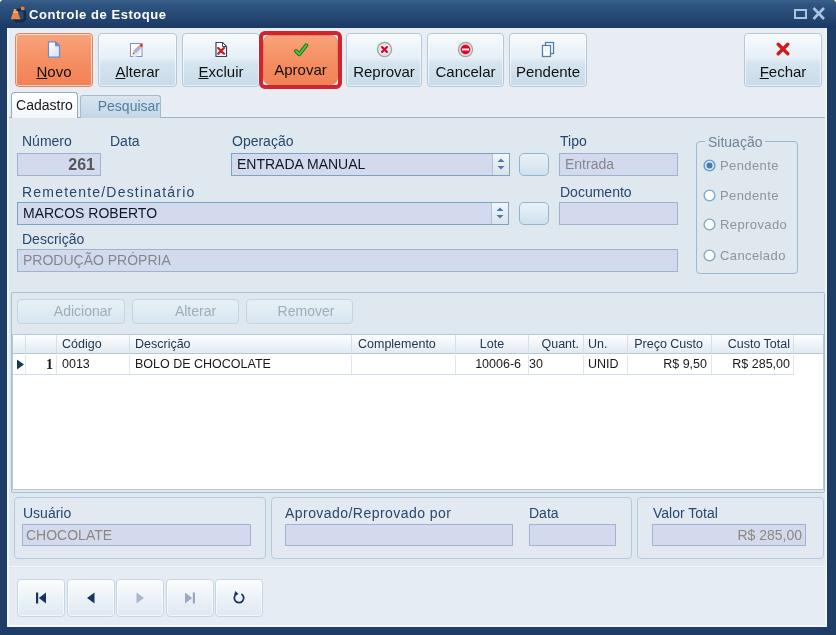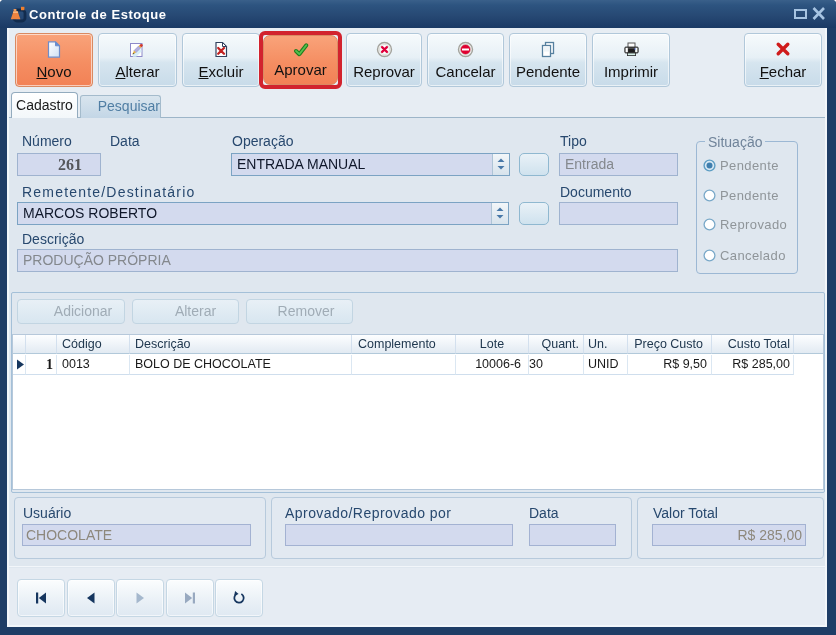--- a/index.html
+++ b/index.html
@@ -135,48 +135,36 @@
 
 <div class="tbtn" style="left:509px;width:78px">
 <svg width="17" height="17" viewBox="0 0 17 17">
         <rect x="5.5" y="1.5" width="8" height="11" fill="#fbfdfe" stroke="#56809f" stroke-width="1.3"></rect>
         <rect x="2.5" y="4.5" width="8" height="11" fill="#fff" stroke="#56809f" stroke-width="1.3"></rect>
         <rect x="3.6" y="5.6" width="5.8" height="5" fill="#eef4f7"></rect>
       </svg>
 <span class="lb">Pendente</span>
     </div>
 
-<div class="tbtn" style="left:592px;width:78px">
-<svg width="17" height="17" viewBox="0 0 17 17">
-        <rect x="5" y="2" width="7" height="4.5" fill="#fcfcfc" stroke="#555"></rect>
-        <rect x="1.8" y="6" width="13.4" height="6" rx="1" fill="#4a4a4a" stroke="#222" stroke-width="0.8"></rect>
-        <rect x="2.6" y="6.8" width="2.2" height="4.4" fill="#fff"></rect>
-        <rect x="12.2" y="6.8" width="2.2" height="4.4" fill="#f4fbf8"></rect>
-        <rect x="5.2" y="8" width="6.6" height="3" fill="#1d1d1d"></rect>
-        <rect x="4.4" y="12" width="8.2" height="2.6" fill="#d5efe6" stroke="#2a2a2a" stroke-width="0.8"></rect>
-        <rect x="11.4" y="7.4" width="1.2" height="1.2" fill="#4a62e0"></rect>
-      </svg>
-<span class="lb">Imprimir</span>
-    </div>
 
 <div class="tbtn" style="left:744px;width:78px">
 <svg width="16" height="16" viewBox="0 0 16 16">
         <path d="M3.2,3.2 L12.8,12.8 M12.8,3.2 L3.2,12.8" stroke="#cf1b1b" stroke-width="3.4" stroke-linecap="round"></path>
       </svg>
 <span class="lb"><u>F</u>echar</span>
     </div>
 
 <div class="tab1">Cadastro</div>
 <div class="tab2">Pesquisar</div>
 
 <span class="flabel" style="left:22px;top:134px">Número</span>
 <span class="flabel" style="left:110px;top:134px">Data</span>
 <span class="flabel" style="left:232px;top:134px">Operação</span>
 <span class="flabel" style="left:560px;top:134px">Tipo</span>
-<div class="fld" style="left:17px;top:153px;width:84px;text-align:right;padding-right:18px;color:#55575c;font-weight:bold;font-family:Liberation Serif, serif;font-size:16px">261</div>
+<div class="fld" style="left:17px;top:153px;width:84px;text-align:right;padding-right:5px;color:#55575c;font-weight:bold;font-family:Liberation Sans, sans-serif;font-size:16px">261</div>
 <div class="combo" style="left:231px;top:153px;width:279px">ENTRADA MANUAL
 <span class="spin">
         <svg width="16" height="20" viewBox="0 0 16 20" style="display:block">
           <polygon points="8,4.5 11.5,8 4.5,8" fill="#4878a8"></polygon>
           <polygon points="8,15.5 11.5,12 4.5,12" fill="#4878a8"></polygon>
         </svg>
       </span></div>
 <div class="sbtn" style="left:519px"></div>
 <div class="fld" style="left:559px;top:153px;width:119px">Entrada</div>
 

